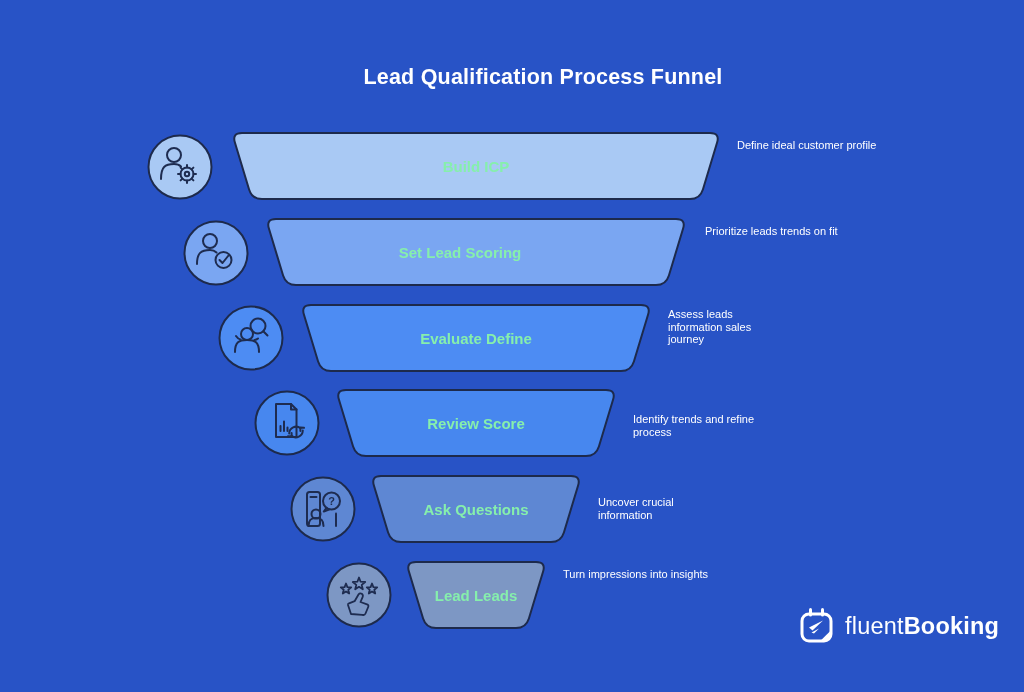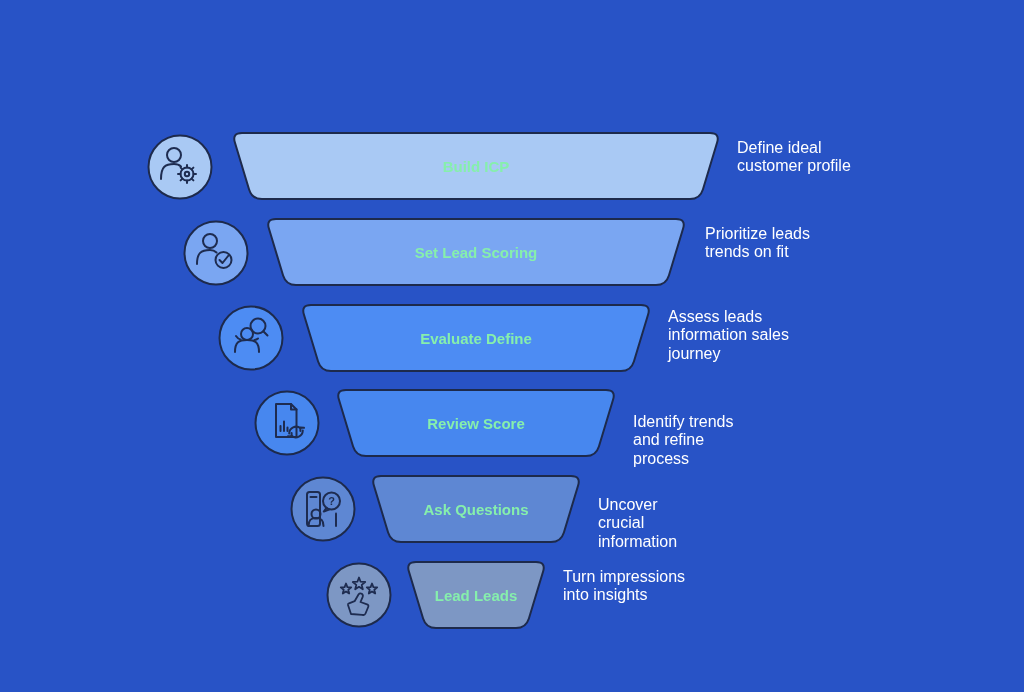--- a/index.html
+++ b/index.html
@@ -25,35 +25,36 @@
   .glyph{fill:none;stroke:#1e2c50;stroke-width:2;stroke-linecap:round;stroke-linejoin:round;}
   .shape{position:absolute;}
   .trap{stroke:#1d2a4c;stroke-width:2;}
   .stage-label{
     position:absolute;height:66px;
     display:flex;align-items:center;justify-content:center;
     font-size:15px;font-weight:700;color:#86efac;
   }
   .stage-desc{
     position:absolute;
-    color:#ffffff;font-size:16px;line-height:1.15;font-weight:400;
+    color:#ffffff;font-size:11px;line-height:1.15;font-weight:400;
   }
   .logo{
     position:absolute;left:797px;top:606px;
     display:flex;align-items:center;gap:8px;
   }
   .logo-text{color:#ffffff;font-size:23.5px;letter-spacing:.2px;}
   .logo-text .bold{font-weight:700;}
   .qmark{font-family:"Liberation Sans",sans-serif;font-size:11px;font-weight:700;fill:#1e2c50;}
 </style>
 </head>
 <body>
 
 <div class="canvas">
 
+  <div class="page-title">Lead Qualification Process Funnel</div>
 
   <div>
     <svg class="stage-icon" style="left:147px;top:134px" width="66" height="66" viewBox="0 0 66 66">
       <circle class="icn-circle" cx="33" cy="33" r="31.5" fill="#a9c9f4"></circle>
       <g class="glyph">
         <circle cx="27" cy="21" r="7"></circle>
         <path d="M14,45 C14,33 18,30 27,30 C30,30 32.5,31 34,32.5"></path>
         <circle cx="40" cy="40" r="6.5"></circle>
         <circle cx="40" cy="40" r="2.2"></circle>
         <path d="M46.5,40 L49,40 M44.6,44.6 L46.4,46.4 M40,46.5 L40,49 M35.4,44.6 L33.6,46.4 M33.5,40 L31,40 M35.4,35.4 L33.6,33.6 M40,33.5 L40,31 M44.6,35.4 L46.4,33.6"></path>
@@ -72,21 +73,21 @@
       <g class="glyph">
         <circle cx="27" cy="21" r="7"></circle>
         <path d="M14,44 C14,33 18,30 27,30 C30,30 32,31 33.5,32.5"></path>
         <circle cx="40.5" cy="40" r="8"></circle>
         <path d="M36.5,40 L39.5,43 L45.5,35.5"></path>
       </g>
     </svg>
     <svg class="shape" style="left:263px;top:216px" width="426" height="72" viewBox="0 0 426 72">
       <path class="trap" d="M 13,3 H 413 Q 423,3 420.1,12.57 L 405.9,59.43 Q 403,69 393,69 H 33 Q 23,69 20.1,59.43 L 5.9,12.57 Q 3,3 13,3 Z" fill="#7aa6f2"></path>
     </svg>
-    <div class="stage-label" style="left:266px;top:219px;width:420px">Set Lead Scoring</div>
+    <div class="stage-label" style="left:250px;top:219px;width:420px">Set Lead Scoring</div>
     <div class="stage-desc" style="left:705px;top:225px;width:148px">Prioritize leads trends on fit</div>
   </div>
 
   <div>
     <svg class="stage-icon" style="left:218px;top:305px" width="66" height="66" viewBox="0 0 66 66">
       <circle class="icn-circle" cx="33" cy="33" r="31.5" fill="#4d8cf3"></circle>
       <g class="glyph">
         <circle cx="40" cy="21" r="7.5"></circle>
         <path d="M45.3,26.3 L49.5,30.5"></path>
         <circle cx="29" cy="29" r="6"></circle>
@@ -152,14 +153,25 @@
         <path d="M25,52 L22,43 Q21.7,41.8 23,41.3 L28.6,39.2 L32.5,32.5 Q33.8,30.5 35.8,31.8 Q37.5,33 36.6,35.2 L34.5,40 L41,42.3 Q43,43 42.2,45 L39.5,51.5 Q38.6,53.6 36.4,52.8 Z"></path>
       </g>
     </svg>
     <svg class="shape" style="left:403px;top:559px" width="146" height="72" viewBox="0 0 146 72">
       <path class="trap" d="M 13,3 H 133 Q 143,3 140.1,12.57 L 125.9,59.43 Q 123,69 113,69 H 33 Q 23,69 20.1,59.43 L 5.9,12.57 Q 3,3 13,3 Z" fill="#7d97c4"></path>
     </svg>
     <div class="stage-label" style="left:406px;top:562px;width:140px">Lead Leads</div>
     <div class="stage-desc" style="left:563px;top:568px;width:150px">Turn impressions into insights</div>
   </div>
 
+  <div class="logo">
+    <svg width="40" height="40" viewBox="0 0 40 40">
+      <rect x="5" y="8" width="29" height="27" rx="7" fill="none" stroke="#ffffff" stroke-width="3"></rect>
+      <line x1="13.5" y1="3.5" x2="13.5" y2="9" stroke="#ffffff" stroke-width="3" stroke-linecap="round"></line>
+      <line x1="25.5" y1="3.5" x2="25.5" y2="9" stroke="#ffffff" stroke-width="3" stroke-linecap="round"></line>
+      <path d="M12,21.5 L26,14.5 L15.5,24.5 Z" fill="#ffffff"></path>
+      <path d="M14.5,26.5 L22,22.5 L17,27.5 Z" fill="#ffffff"></path>
+      <path d="M23.5,34.8 L33.8,24.5 L33.8,28 Q33.8,34.8 27,34.8 Z" fill="#ffffff"></path>
+    </svg>
+    <div class="logo-text"><span>fluent</span><span class="bold">Booking</span></div>
+  </div>
 
 </div>
 
 </body></html>

